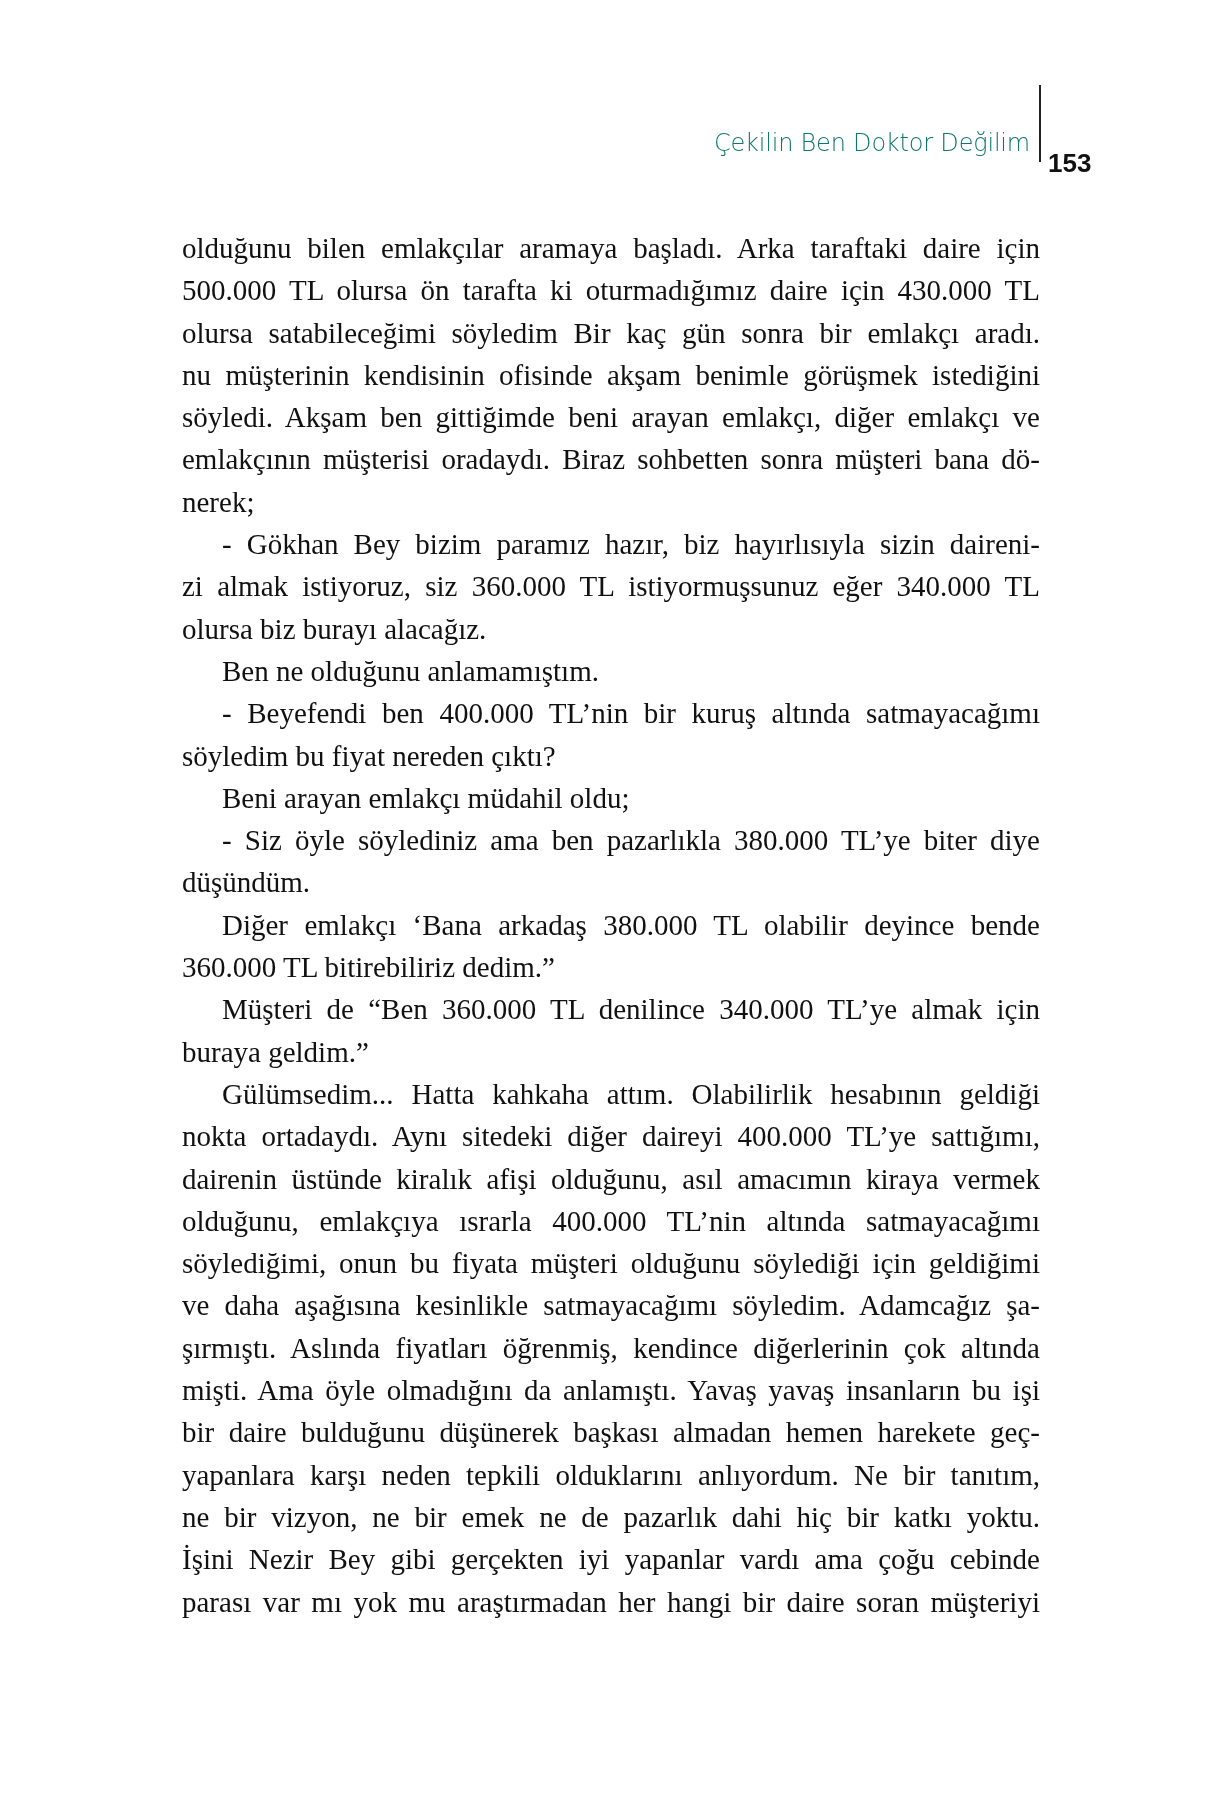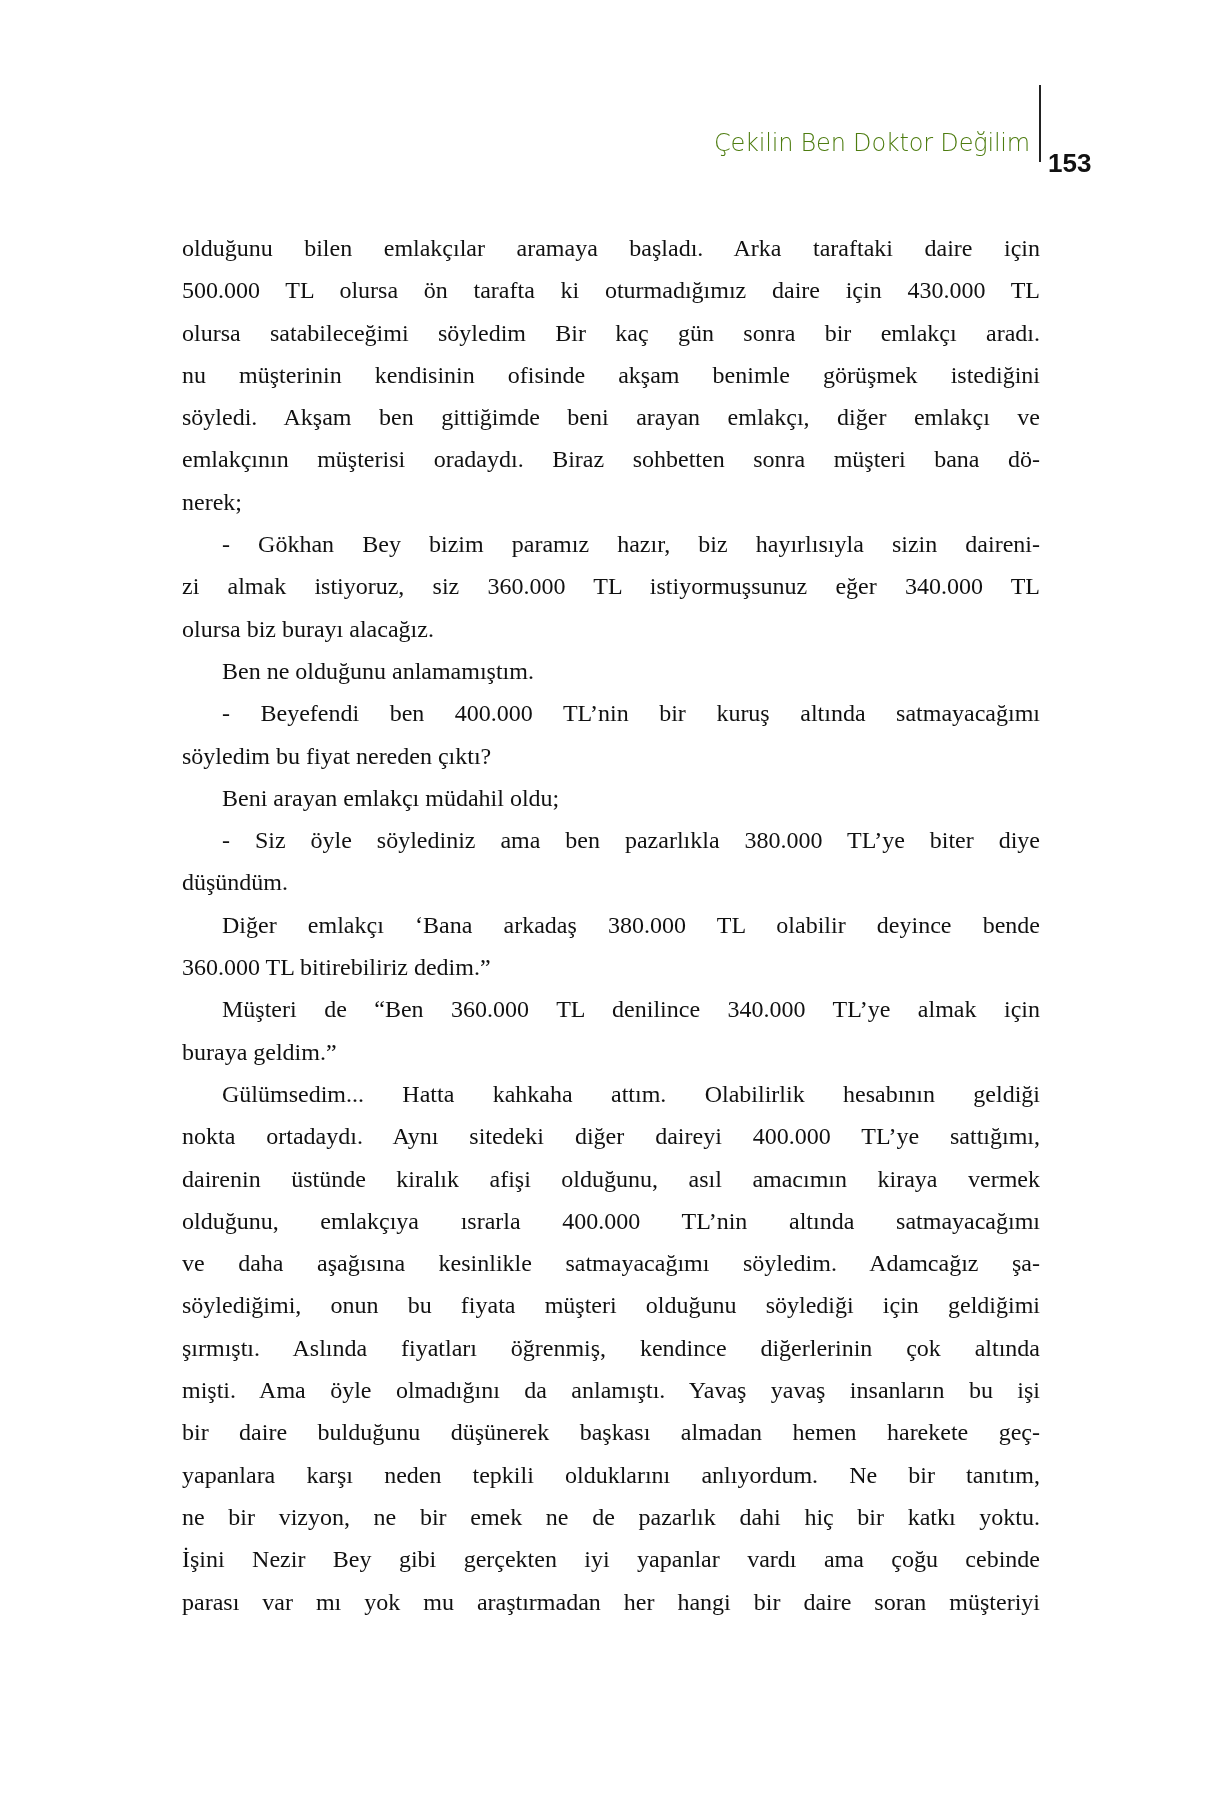--- a/index.html
+++ b/index.html
@@ -2,35 +2,35 @@
 <html><head>
 <meta charset="utf-8">
 <style>
   html, body { margin: 0; padding: 0; background: #ffffff; }
   body { width: 1221px; height: 1812px; position: relative; overflow: hidden; }
   .page { position: absolute; left: 0; top: 0; width: 1221px; height: 1812px; background: #fff; }
   .running-head {
     position: absolute; left: 560px; top: 128px; width: 470px;
     text-align: right;
     font-family: "DejaVu Sans", sans-serif; font-weight: 300;
-    font-size: 24px; color: #4d7c0f; letter-spacing: -0.2px;
+    font-size: 24px; color: #0f766e; letter-spacing: -0.2px;
     line-height: 30px;
   }
   .head-rule {
     position: absolute; left: 1039px; top: 85px; width: 1.5px; height: 77px;
     background: #222;
   }
   .page-number {
     position: absolute; left: 1048px; top: 128px;
     font-family: "Liberation Sans", sans-serif; font-weight: bold;
     font-size: 26px; color: #111; line-height: 30px; margin-top: 20px;
   }
   .body-text {
     position: absolute; left: 182px; top: 227px; width: 858px;
-    font-family: "Liberation Serif", serif; font-size: 24px;
+    font-family: "Liberation Serif", serif; font-size: 29px;
     color: #111; line-height: 42.3px;
   }
   .line {
     display: block; height: 42.3px; white-space: nowrap;
     text-align: justify; text-align-last: justify;
     overflow: visible;
   }
   .line.last { text-align: right; text-align-last: left; }
   .line.indent { padding-left: 40px; }
 </style>
@@ -60,22 +60,22 @@
       <span class="line indent">- Siz öyle söylediniz ama ben pazarlıkla 380.000 TL’ye biter diye</span>
       <span class="line last">düşündüm.</span>
       <span class="line indent">Diğer emlakçı ‘Bana arkadaş 380.000 TL olabilir deyince bende</span>
       <span class="line last">360.000 TL bitirebiliriz dedim.”</span>
       <span class="line indent">Müşteri de “Ben 360.000 TL denilince 340.000 TL’ye almak için</span>
       <span class="line last">buraya geldim.”</span>
       <span class="line indent">Gülümsedim... Hatta kahkaha attım. Olabilirlik hesabının geldiği</span>
       <span class="line">nokta ortadaydı. Aynı sitedeki diğer daireyi 400.000 TL’ye sattığımı,</span>
       <span class="line">dairenin üstünde kiralık afişi olduğunu, asıl amacımın kiraya vermek</span>
       <span class="line">olduğunu, emlakçıya ısrarla 400.000 TL’nin altında satmayacağımı</span>
+      <span class="line">söylediğimi, onun bu fiyata müşteri olduğunu söylediği için geldiğimi</span>
       <span class="line">ve daha aşağısına kesinlikle satmayacağımı söyledim. Adamcağız şa-</span>
-      <span class="line">söylediğimi, onun bu fiyata müşteri olduğunu söylediği için geldiğimi</span>
       <span class="line">şırmıştı. Aslında fiyatları öğrenmiş, kendince diğerlerinin çok altında</span>
       <span class="line">mişti. Ama öyle olmadığını da anlamıştı. Yavaş yavaş insanların bu işi</span>
       <span class="line">bir daire bulduğunu düşünerek başkası almadan hemen harekete geç-</span>
       <span class="line">yapanlara karşı neden tepkili olduklarını anlıyordum. Ne bir tanıtım,</span>
       <span class="line">ne bir vizyon, ne bir emek ne de pazarlık dahi hiç bir katkı yoktu.</span>
       <span class="line">İşini Nezir Bey gibi gerçekten iyi yapanlar vardı ama çoğu cebinde</span>
       <span class="line">parası var mı yok mu araştırmadan her hangi bir daire soran müşteriyi</span>
     </div>
 </div>
 

